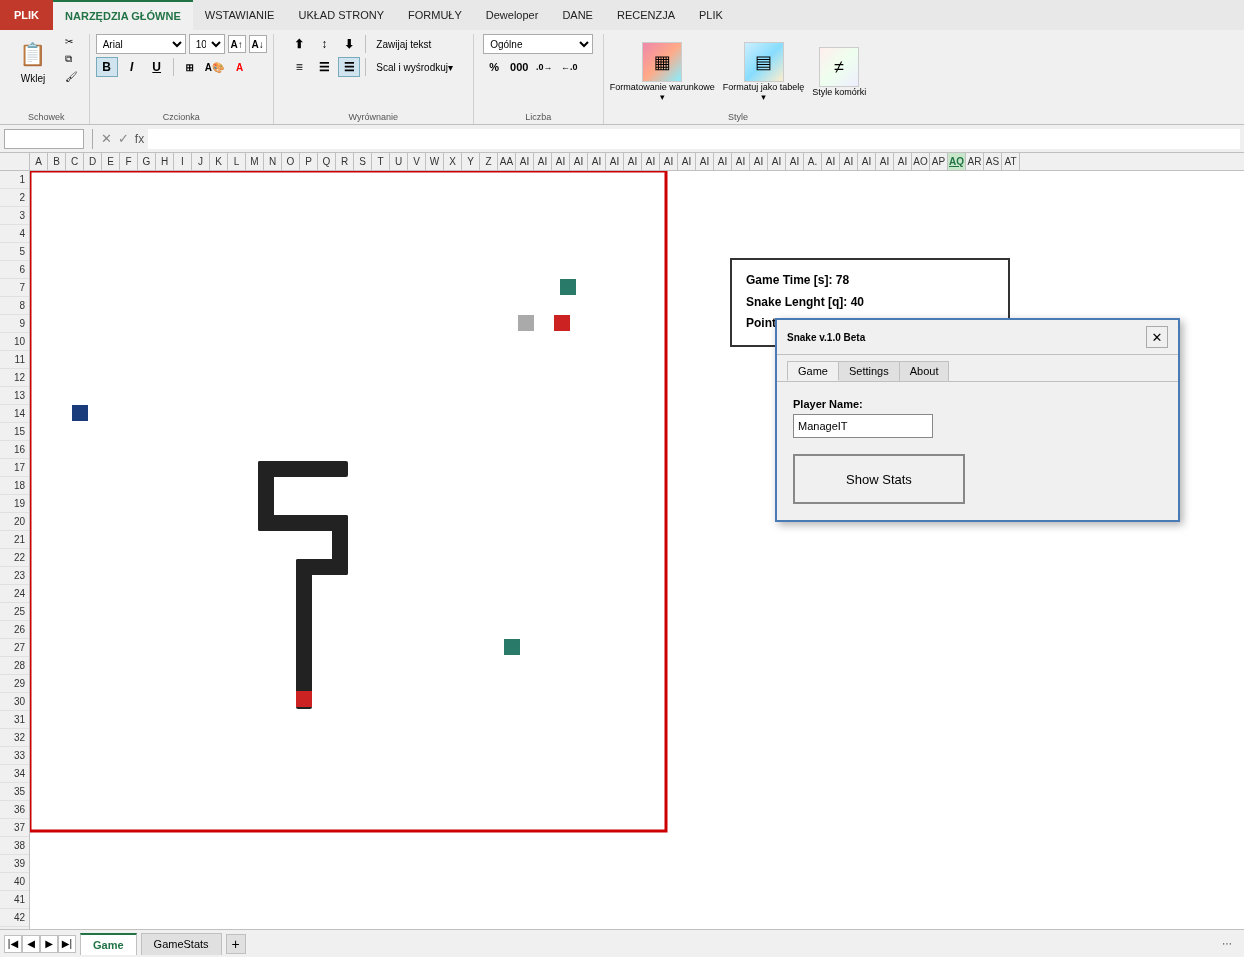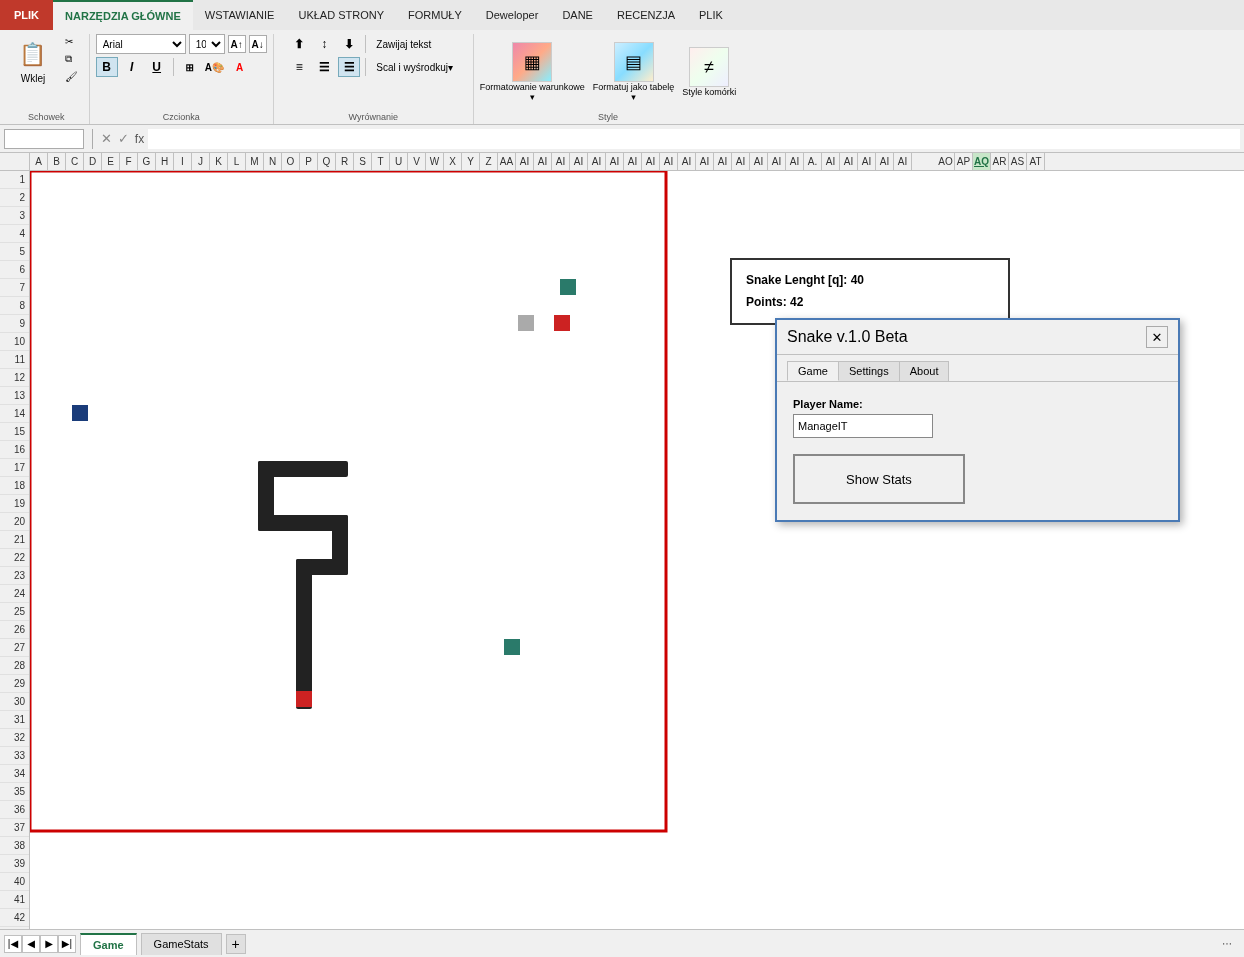--- a/index.html
+++ b/index.html
@@ -229,21 +229,21 @@
       z-index: 20;
     }
     #dialog-titlebar {
       background: #f0f0f0;
       padding: 6px 10px;
       display: flex;
       align-items: center;
       justify-content: space-between;
       border-bottom: 1px solid #c0c0c0;
     }
-    #dialog-title { font-size: 16px; font-weight: normal; }
+    #dialog-title { font-size: 10px; font-weight: bold; }
     #dialog-close {
       width: 22px; height: 22px;
       display: flex; align-items: center; justify-content: center;
       cursor: pointer;
       border: 1px solid #aaa;
       background: #f0f0f0;
       font-size: 13px;
     }
 
     #dialog-tabs {
@@ -442,20 +442,36 @@
         <div class="format-btn active">☰</div>
         <div style="width:1px;height:18px;background:#c0c0c0;margin:0 2px;"></div>
         <div class="ribbon-btn-small" style="font-size:10px;">
           <span>Scal i wyśrodkuj</span> ▾
         </div>
       </div>
     </div>
     <div class="ribbon-group-label">Wyrównanie</div>
   </div>
 
+  <div class="ribbon-group" style="min-width:130px;">
+    <div class="ribbon-group-content" style="flex-direction:column;gap:3px;">
+      <div class="font-row">
+        <select class="font-select" style="width:110px;">
+          <option>Ogólne</option>
+        </select>
+      </div>
+      <div class="font-row">
+        <div class="format-btn" style="font-size:11px;">%</div>
+        <div class="format-btn" style="font-size:11px;">000</div>
+        <div class="format-btn" style="font-size:9px;">.0→</div>
+        <div class="format-btn" style="font-size:9px;">←.0</div>
+      </div>
+    </div>
+    <div class="ribbon-group-label">Liczba</div>
+  </div>
 
   <div class="ribbon-group" style="min-width:220px;border-right:none;">
     <div class="ribbon-group-content" style="align-items:center;">
 
       <div style="display:flex;flex-direction:column;align-items:center;margin-right:4px;">
         <div style="width:40px;height:40px;background:linear-gradient(135deg,#e8a,#fa8,#8ef);border:1px solid #ccc;display:flex;align-items:center;justify-content:center;font-size:18px;cursor:pointer;">▦</div>
         <div style="font-size:9px;text-align:center;">Formatowanie warunkowe</div>
         <div style="font-size:9px;">▾</div>
       </div>
       <div style="display:flex;flex-direction:column;align-items:center;margin-right:4px;">
@@ -530,21 +546,21 @@
       <div class="col-header" style="width: 18px; min-width: 18px; font-size: 10px;">AI</div>
       <div class="col-header" style="width: 18px; min-width: 18px; font-size: 10px;">AI</div>
       <div class="col-header" style="width: 18px; min-width: 18px; font-size: 10px;">AI</div>
       <div class="col-header" style="width: 18px; min-width: 18px; font-size: 10px;">AI</div>
       <div class="col-header" style="width: 18px; min-width: 18px; font-size: 10px;">A.</div>
       <div class="col-header" style="width: 18px; min-width: 18px; font-size: 10px;">AI</div>
       <div class="col-header" style="width: 18px; min-width: 18px; font-size: 10px;">AI</div>
       <div class="col-header" style="width: 18px; min-width: 18px; font-size: 10px;">AI</div>
       <div class="col-header" style="width: 18px; min-width: 18px; font-size: 10px;">AI</div>
       <div class="col-header" style="width: 18px; min-width: 18px; font-size: 10px;">AI</div>
-      <div class="col-header" style="width: 18px; min-width: 18px; font-size: 10px; margin-left: 25px;">AO</div>
+      <div class="col-header" style="width: 18px; min-width: 18px; font-size: 10px;">AO</div>
       <div class="col-header" style="width: 18px; min-width: 18px; font-size: 10px;">AP</div>
       <div class="col-header highlighted" style="width: 18px; min-width: 18px; font-size: 10px;">AQ</div>
       <div class="col-header" style="width: 18px; min-width: 18px; font-size: 10px;">AR</div>
       <div class="col-header" style="width: 18px; min-width: 18px; font-size: 10px;">AS</div>
       <div class="col-header" style="width: 18px; min-width: 18px; font-size: 10px;">AT</div>
     </div>
 
   <div id="grid-container">
     <div id="row-numbers">
 
@@ -621,20 +637,24 @@
 
         <rect x="474" y="468" width="16" height="16" fill="#2a7a6a"></rect>
       </svg>
 
     </div>
   </div>
 </div>
 
 <div id="stats-box">
   <div>
+    <span>Game Time [s]:</span>
+    <span>78</span>
+  </div>
+  <div>
     <span>Snake Lenght [q]:</span>
     <span>40</span>
   </div>
   <div>
     <span>Points:</span>
     <span>42</span>
   </div>
 </div>
 
 <div id="dialog">

